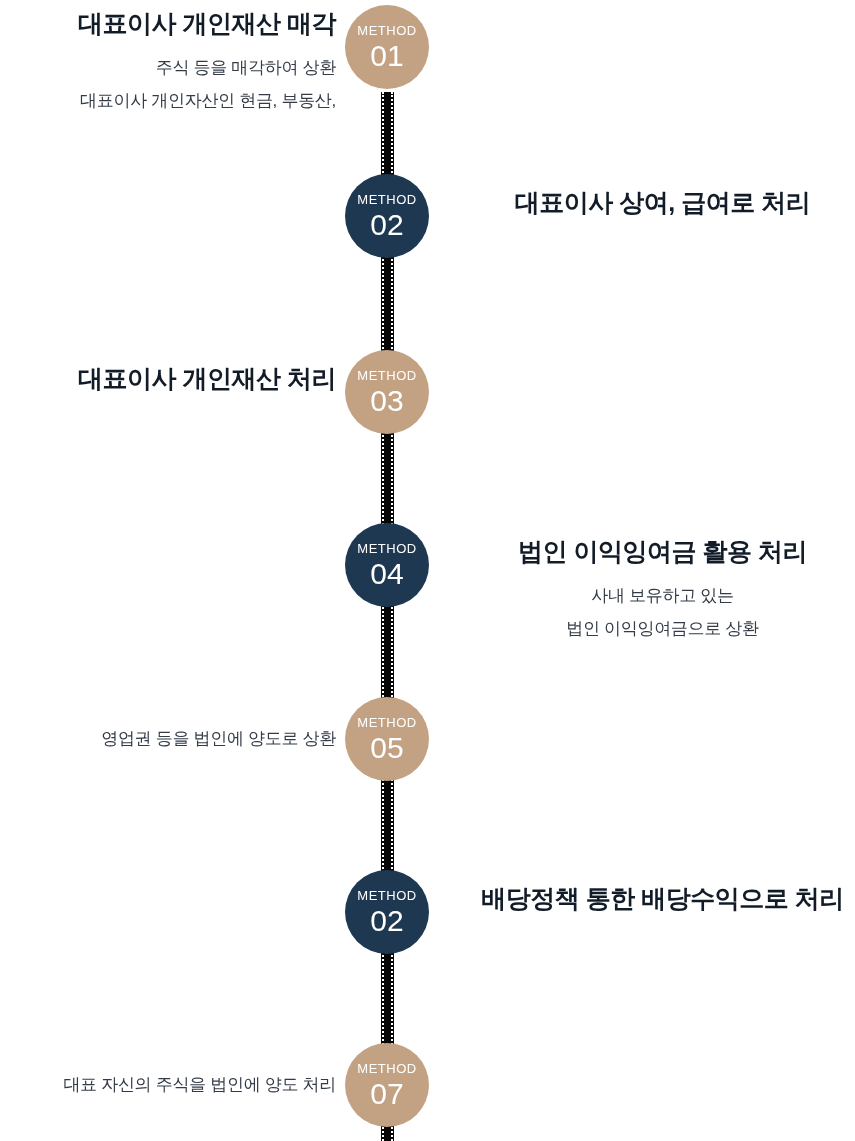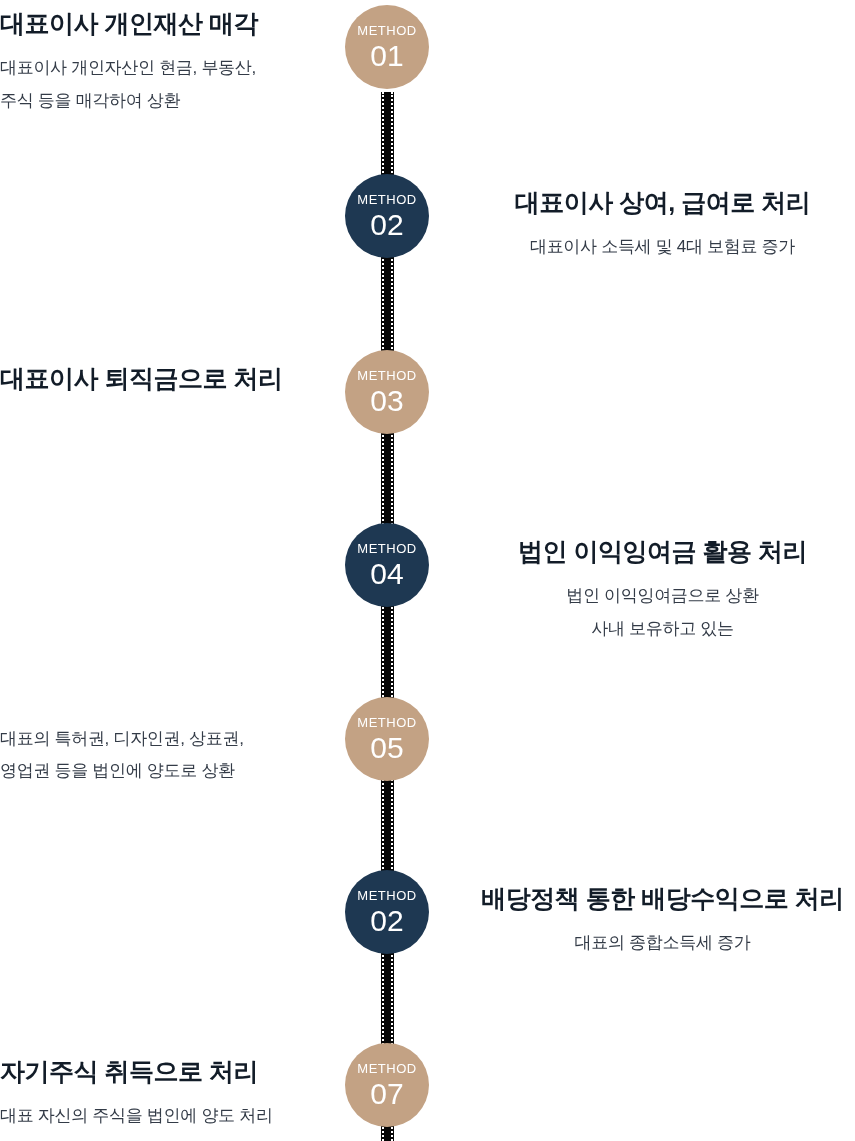--- a/index.html
+++ b/index.html
@@ -61,21 +61,21 @@
   }
   .circle .n {
     font-size: 30px;
     font-weight: normal;
     line-height: 1;
   }
 
   
   .text { position: absolute; top: 13px; }
   .item.first .text { top: 3px; }
-  .text.left  { left: 0;     width: 320px; }
+  .text.left  { left: 16px;     width: 320px; text-align: right; }
   .text.right { left: 470px; width: 385px; text-align: center; }
 
   .title {
     font-size: 25px;
     font-weight: bold;
     color: var(--title, #121c28);
     line-height: 1.25;
     letter-spacing: -0.5px;
   }
   .desc {
@@ -94,95 +94,87 @@
   <div class="vline"></div>
 
   <div class="item first" style="top:5px">
     <div class="circle tan">
       <span class="m">METHOD</span>
       <span class="n">01</span>
     </div>
     <div class="text left">
       <div class="title">대표이사 개인재산 매각</div>
       <div class="desc">
+        <div>주식 등을 매각하여 상환</div>
         <div>대표이사 개인자산인 현금, 부동산,</div>
-        <div>주식 등을 매각하여 상환</div>
       </div>
     </div>
   </div>
 
   <div class="item" style="top:174px">
     <div class="circle navy">
       <span class="m">METHOD</span>
       <span class="n">02</span>
     </div>
     <div class="text right">
       <div class="title">대표이사 상여, 급여로 처리</div>
-      <div class="desc">
-        <div>대표이사 소득세 및 4대 보험료 증가</div>
-      </div>
     </div>
   </div>
 
   <div class="item" style="top:350px">
     <div class="circle tan">
       <span class="m">METHOD</span>
       <span class="n">03</span>
     </div>
     <div class="text left">
-      <div class="title">대표이사 퇴직금으로 처리</div>
+      <div class="title">대표이사 개인재산 처리</div>
     </div>
   </div>
 
   <div class="item" style="top:523px">
     <div class="circle navy">
       <span class="m">METHOD</span>
       <span class="n">04</span>
     </div>
     <div class="text right">
       <div class="title">법인 이익잉여금 활용 처리</div>
       <div class="desc">
+        <div>사내 보유하고 있는</div>
         <div>법인 이익잉여금으로 상환</div>
-        <div>사내 보유하고 있는</div>
       </div>
     </div>
   </div>
 
   <div class="item" style="top:697px">
     <div class="circle tan">
       <span class="m">METHOD</span>
       <span class="n">05</span>
     </div>
     <div class="text left">
       <div class="desc">
-        <div>대표의 특허권, 디자인권, 상표권,</div>
         <div>영업권 등을 법인에 양도로 상환</div>
       </div>
     </div>
   </div>
 
   <div class="item" style="top:870px">
     <div class="circle navy">
       <span class="m">METHOD</span>
       <span class="n">02</span>
     </div>
     <div class="text right">
       <div class="title">배당정책 통한 배당수익으로 처리</div>
-      <div class="desc">
-        <div>대표의 종합소득세 증가</div>
-      </div>
     </div>
   </div>
 
   <div class="item" style="top:1043px">
     <div class="circle tan">
       <span class="m">METHOD</span>
       <span class="n">07</span>
     </div>
     <div class="text left">
-      <div class="title">자기주식 취득으로 처리</div>
       <div class="desc">
         <div>대표 자신의 주식을 법인에 양도 처리</div>
       </div>
     </div>
   </div>
 
 </div>
 
 </body></html>

